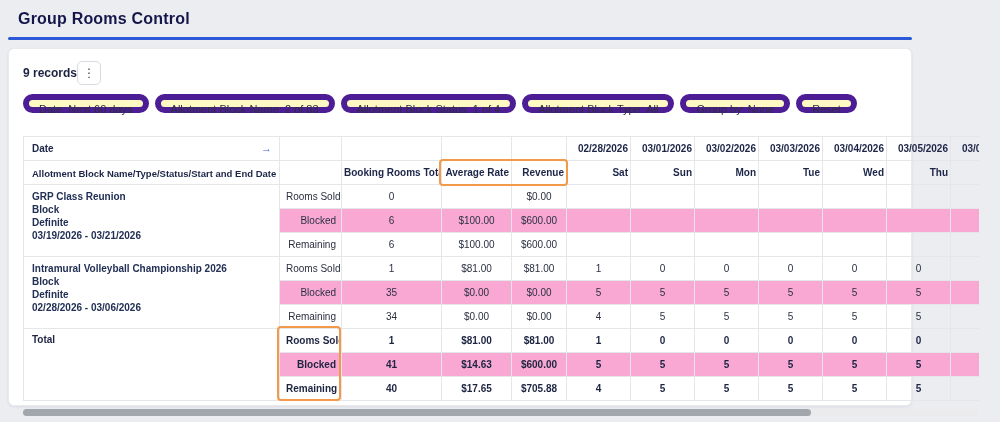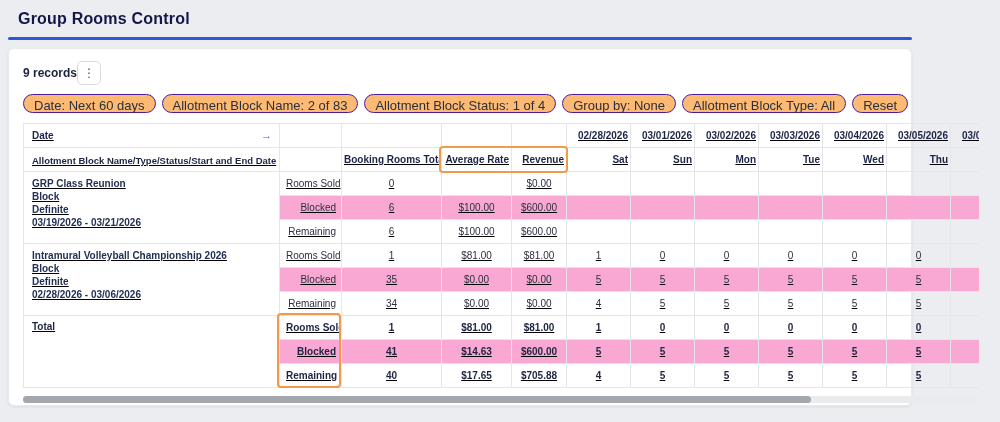--- a/index.html
+++ b/index.html
@@ -23,25 +23,25 @@
   }
   .card-top { display:flex; justify-content:flex-start; align-items:center; height:24px; }
   .records { font-size:12px; font-weight:bold; color:#1c2340; }
   .menu-btn {
     width:24px; height:24px; border:1px solid #d8dbe1; border-radius:5px; background:#fff;
     display:flex; align-items:center; justify-content:center;
     font-size:12px; color:#3a3f4a; cursor:pointer; line-height:1;
   }
   .chips { display:flex; gap:6px; margin-top:9px; height:19px; }
   .chip {
-    border:1px solid #4c1d95; border-radius:999px; padding:3px 10px;
-    font-size:13px; color:#2a2f3a; background:#fdba74; white-space:nowrap; cursor:pointer;
+    border:6px solid #4c1d95; border-radius:999px; padding:3px 10px;
+    font-size:11px; color:#2a2f3a; background:#fef9c3; white-space:nowrap; cursor:pointer;
     line-height:1.2;
   }
-  .table-wrap { position:relative; margin-top:10px; overflow:hidden; width:956px; height:266px;text-decoration:underline; }
+  .table-wrap { position:relative; margin-top:23px; overflow:hidden; width:956px; height:266px; }
   table { border-collapse:collapse; table-layout:fixed; width:991px; }
   th, td {
     border:1px solid #e4e6ea; font-size:10px; color:#2b3040;
     height:24px; padding:0 5px; overflow:hidden;
   }
   thead th { color:#1d2547; font-weight:bold; text-align:right; white-space:nowrap; padding:0 2px; }
   th.name-h { text-align:left; position:relative; padding:0 8px; }
   th.name-h .hdr-txt { font-size:10px; }
   th.name-h.small .hdr-txt { font-size:9.5px; }
   .arrow { color:#3c66d6; font-weight:bold; font-size:11px; cursor:pointer; }
@@ -72,22 +72,22 @@
       <div class="records">9 records</div>
       <div class="menu-btn">
         <span>⋮</span>
       </div>
     </div>
 
     <div class="chips">
       <div class="chip">Date: Next 60 days</div>
       <div class="chip">Allotment Block Name: 2 of 83</div>
       <div class="chip">Allotment Block Status: 1 of 4</div>
+      <div class="chip">Allotment Block Type: All</div>
       <div class="chip">Group by: None</div>
-      <div class="chip">Allotment Block Type: All</div>
       <div class="chip">Reset</div>
     </div>
 
     <div class="table-wrap">
       <table>
         <colgroup>
           <col style="width:256px">
             <col style="width:62px">
             <col style="width:100px">
           <col style="width:70px">

